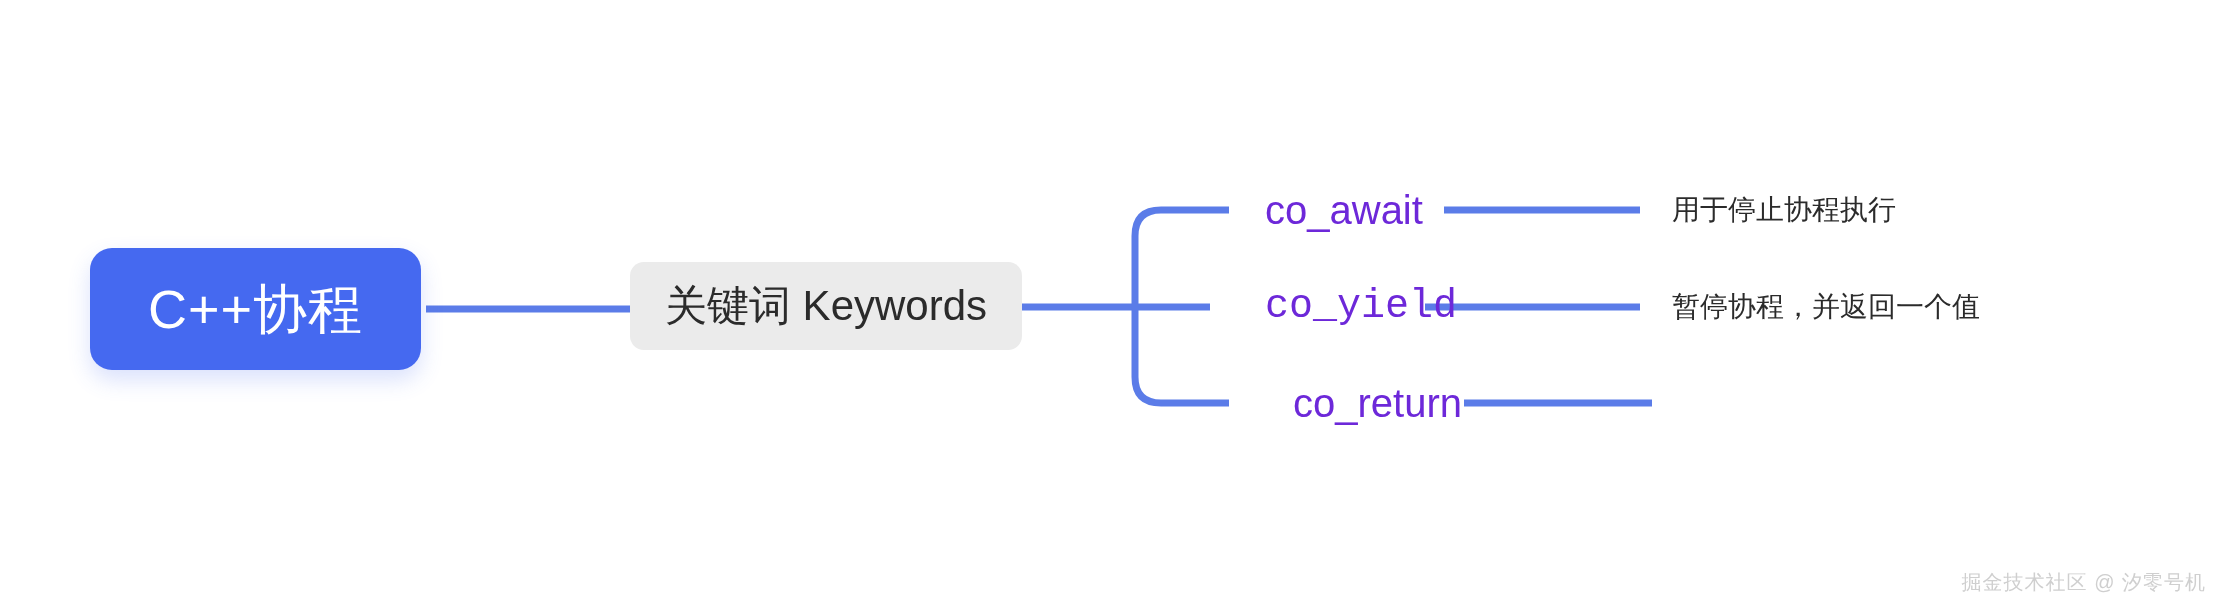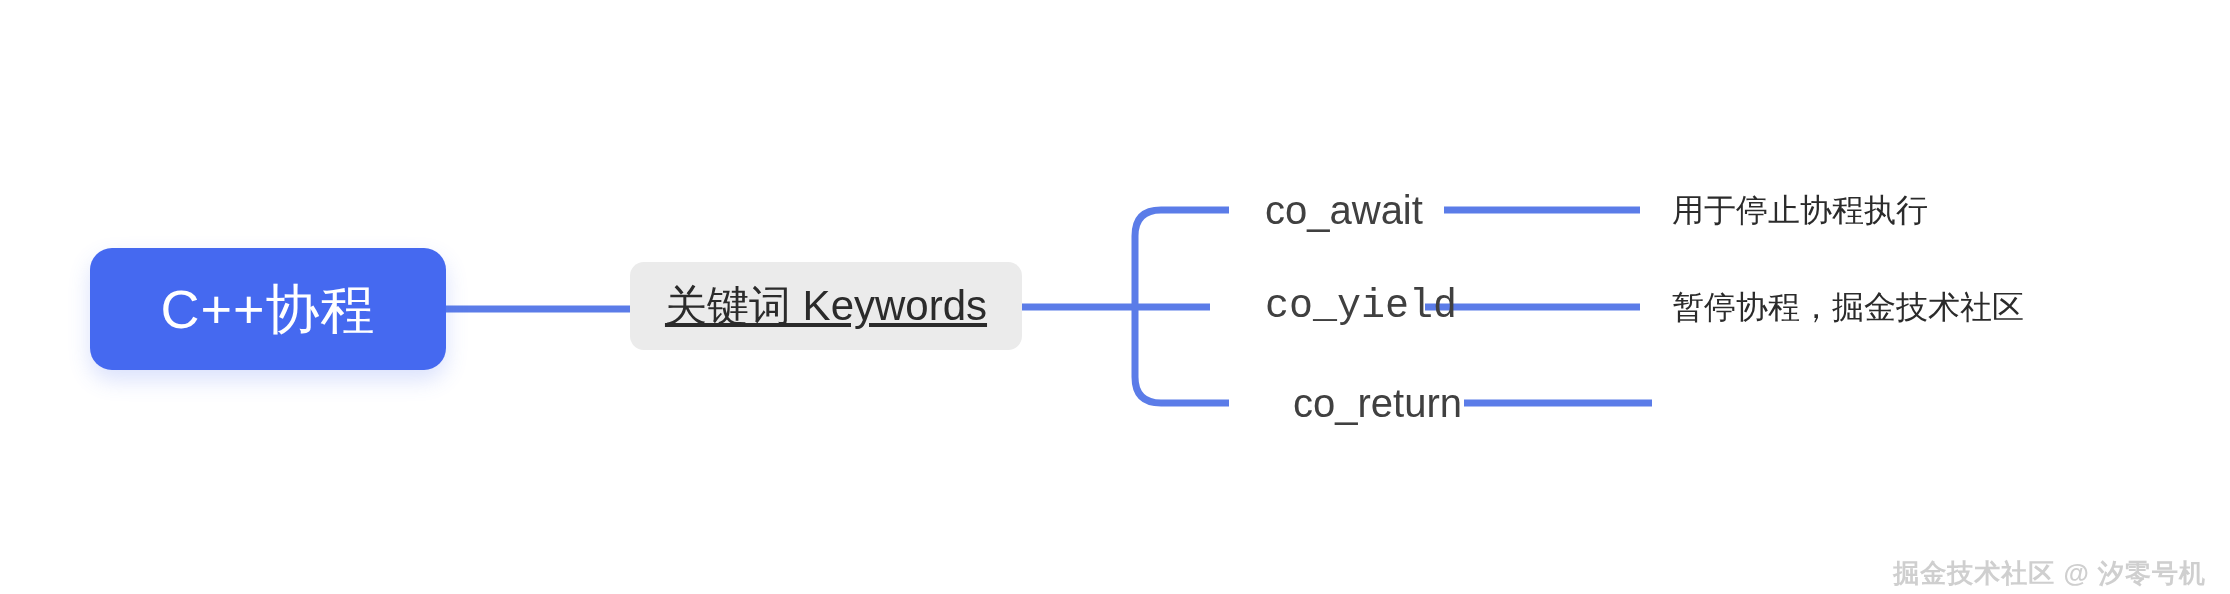--- a/index.html
+++ b/index.html
@@ -27,21 +27,21 @@
     width: 2230px;
     height: 594px;
     pointer-events: none;
   }
 
   
   #root-node {
     position: absolute;
     left: 90px;
     top: 248px;
-    width: 356px;
+    width: 331px;
     height: 122px;
     border-radius: 22px;
     background: #4569f0;
     box-shadow: 0 10px 22px rgba(69, 105, 240, 0.20);
     display: flex;
     align-items: center;
     justify-content: center;
     box-sizing: border-box;
   }
   #root-node .root-label {
@@ -66,53 +66,52 @@
     align-items: center;
     justify-content: center;
     box-sizing: border-box;
   }
   #branch-node .branch-label {
     color: #2b2b2b;
     font-size: 42px;
     font-weight: 400;
     white-space: nowrap;
     line-height: 1;
-    text-decoration: underline;
   }
 
   
   .leaf-keyword {
     position: absolute;
     left: 1265px;
     transform: translateY(-50%);
-    color: #404040;
+    color: #6d28d9;
     font-size: 40px;
     font-weight: 400;
     white-space: nowrap;
     line-height: 1;
   }
   .leaf-desc {
     position: absolute;
     left: 1672px;
     transform: translateY(-50%);
     color: #2b2b2b;
-    font-size: 32px;
+    font-size: 28px;
     font-weight: 400;
     white-space: nowrap;
     line-height: 1;
   }
 
   
   #watermark {
     position: absolute;
     right: 24px;
-    bottom: 8px;
+    bottom: 2px;
     color: #cfcfcf;
-    font-size: 26px;
-    font-weight: 700;
+    font-size: 20px;
+    font-weight: 400;
     white-space: nowrap;
     letter-spacing: 1px;
     line-height: 1;
   }
 </style>
 </head>
 <body>
 
 <div id="canvas">
 
@@ -138,19 +137,19 @@
   </div>
 
   <div id="branch-node">
     <span class="branch-label">关键词 Keywords</span>
   </div>
 
   <div class="leaf-keyword" style="top:210px;">co_await</div>
   <div class="leaf-desc" style="top:210px;">用于停止协程执行</div>
 
   <div class="leaf-keyword" style="top:307px;font-family:Liberation Mono, monospace;">co_yield</div>
-  <div class="leaf-desc" style="top:307px;">暂停协程，掘金技术社区</div>
+  <div class="leaf-desc" style="top:307px;">暂停协程，并返回一个值</div>
 
   <div class="leaf-keyword" style="top:403px;margin-left:28px;">co_return</div>
 
   <div id="watermark">掘金技术社区 @ 汐零号机</div>
 
 </div>
 
 </body></html>

